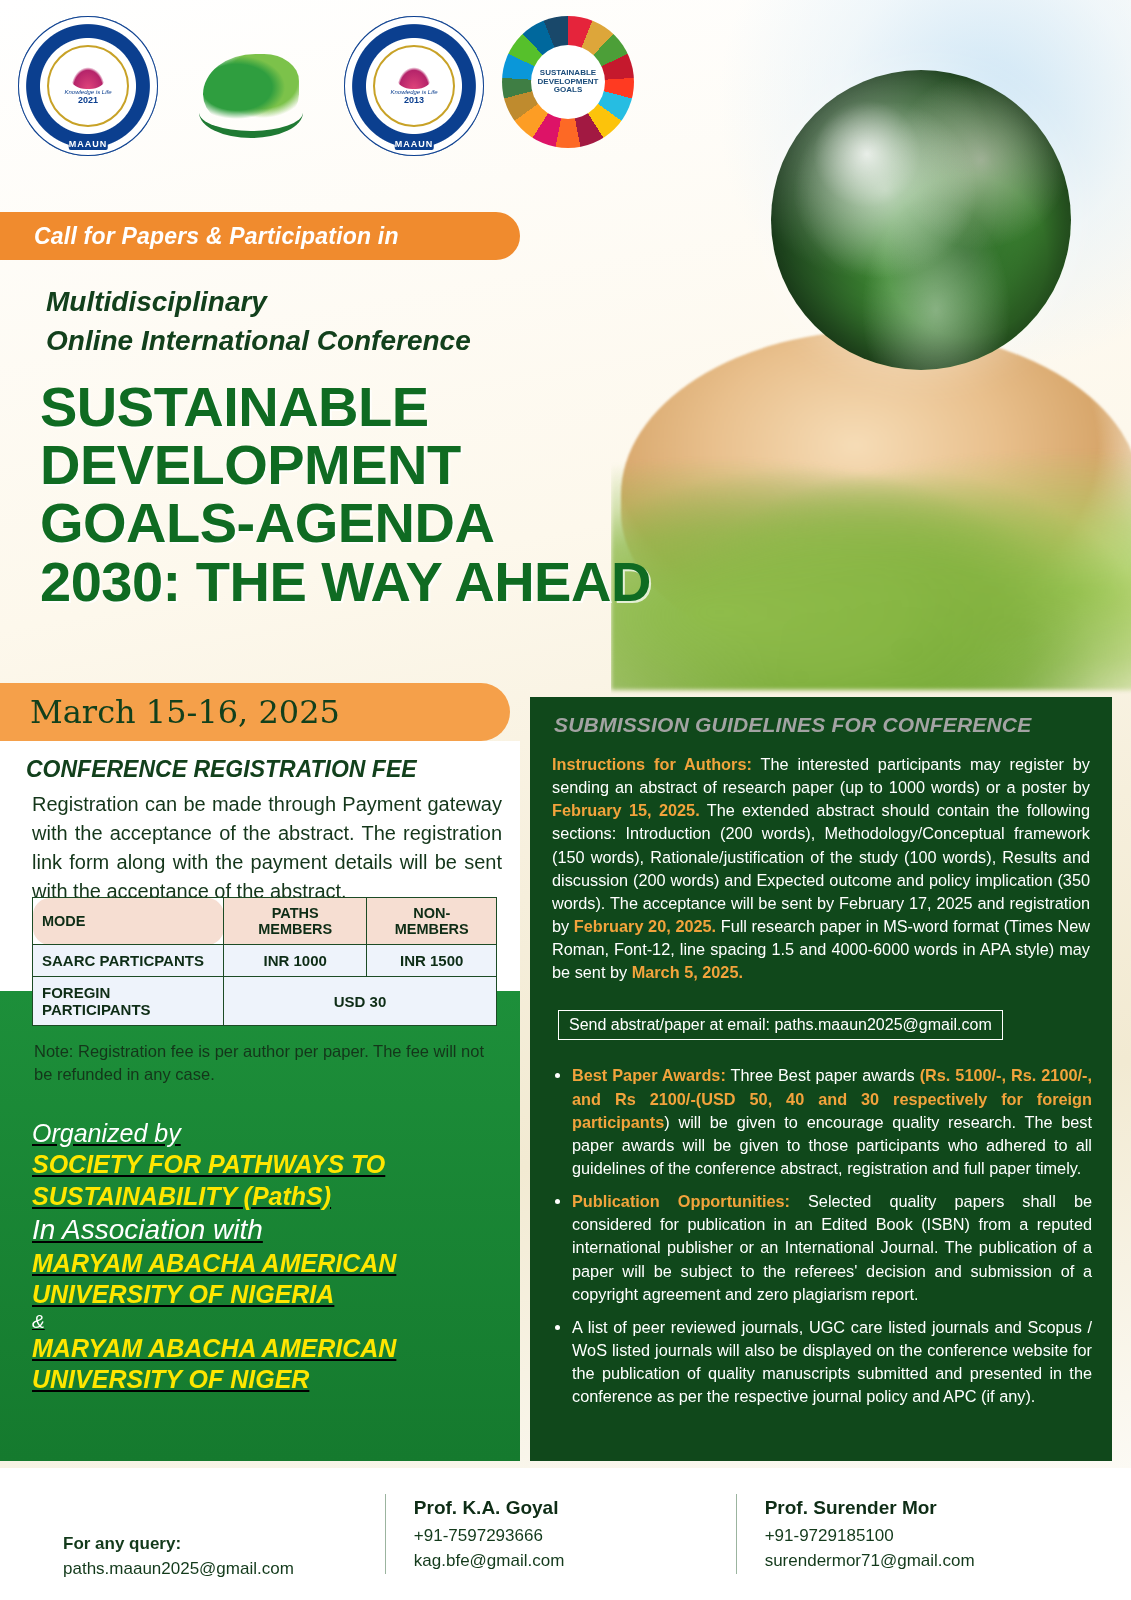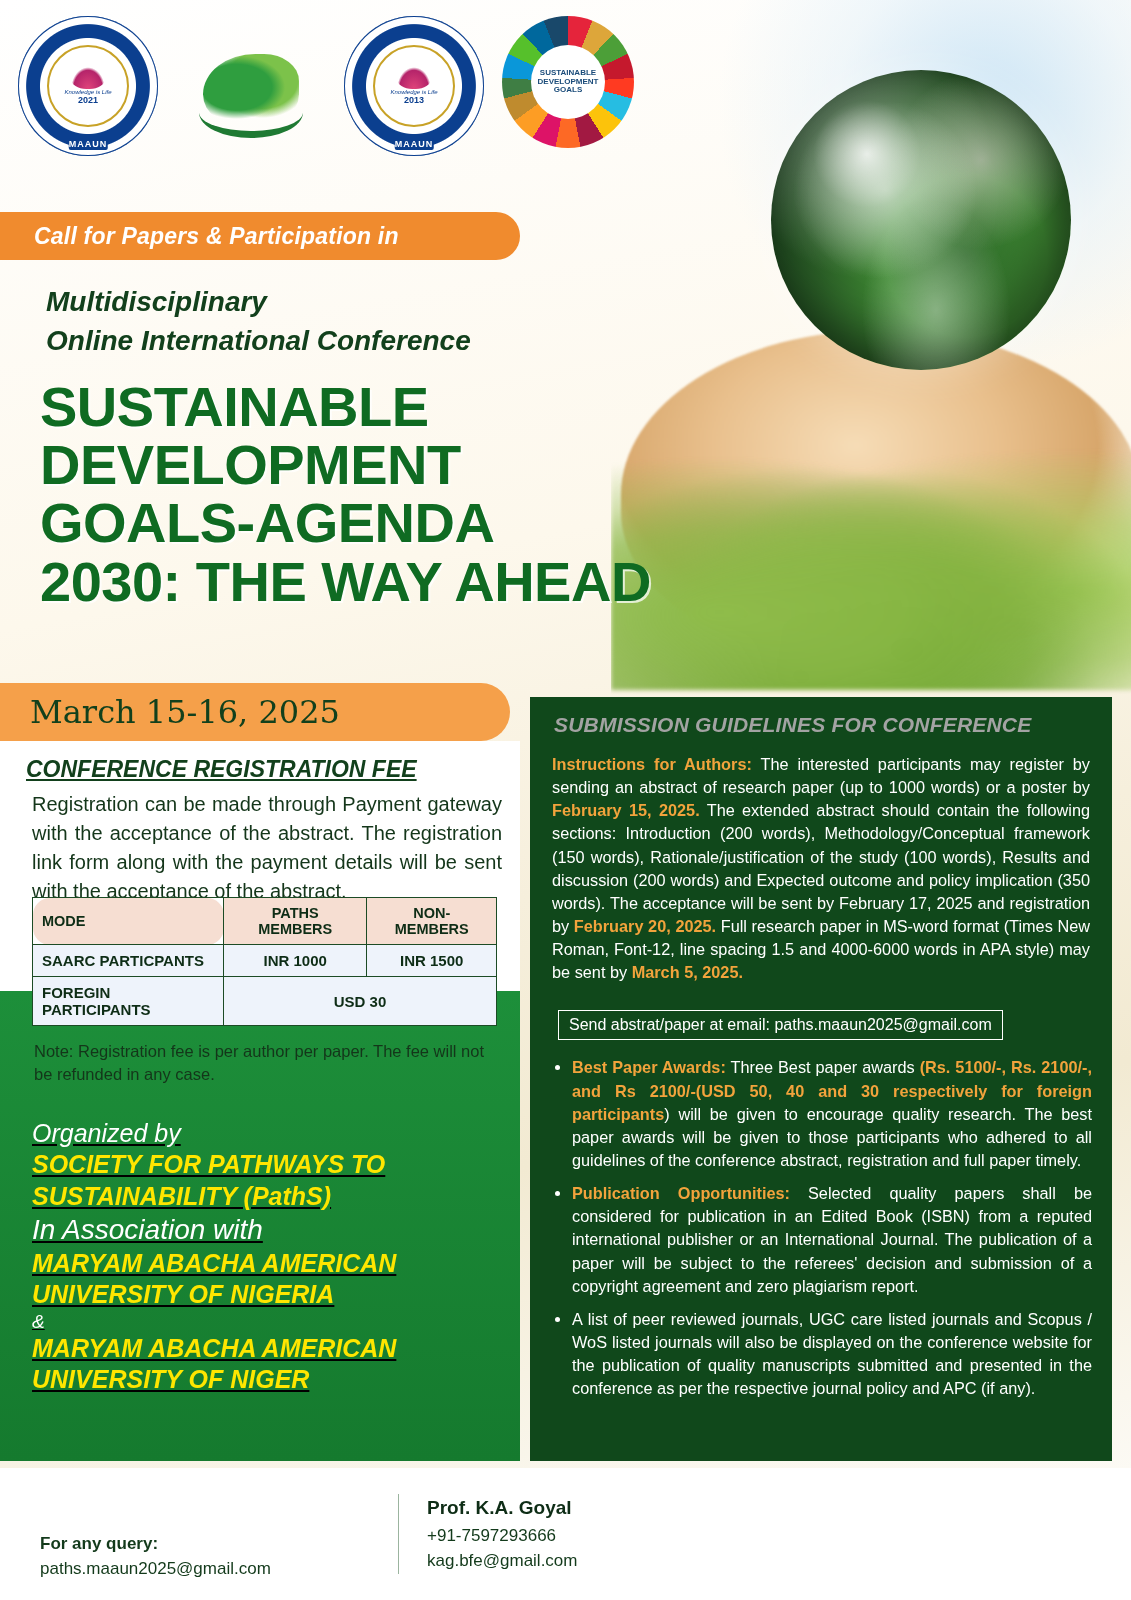--- a/index.html
+++ b/index.html
@@ -290,21 +290,20 @@
   }
   .fee-head {
     position: absolute;
     left: 26px;
     top: 756px;
     font-size: 23px;
     font-weight: bold;
     font-style: italic;
     color: #12401c;
     z-index: 7;
-    text-decoration: underline;
   }
   .fee-text {
     position: absolute;
     left: 32px;
     top: 790px;
     width: 470px;
     font-size: 20px;
     color: #14361a;
     line-height: 1.45;
     text-align: justify;
@@ -407,21 +406,21 @@
   }
   .instr {
     font-size: 16.3px;
     line-height: 1.42;
     text-align: justify;
     color: #ffffff;
     margin: 16px 4px;
   }
   .hl-orange { color: #f2a33c; font-weight: bold; }
   .email-box {
-    margin: 10px 6px 0 10px;
+    margin: 10px 6px 8px 10px;
     display: inline-block;
     border: 1px solid #ffffff;
     padding: 5px 10px;
     font-size: 16px;
     background: #10481b;
   }
   ul.bullets {
     margin: 16px 2px 0 4px;
     padding-left: 20px;
   }
@@ -445,21 +444,21 @@
     display: flex;
     align-items: center;
     z-index: 8;
   }
   .footer-col {
     padding: 0 28px;
     font-size: 17px;
     color: #133a1b;
     line-height: 1.5;
   }
-  .footer-col.c1 { width: 330px; padding-left: 40px; margin-top: 44px; }
+  .footer-col.c1 { width: 330px; padding-left: 63px; margin-top: 44px; }
   .footer-col.c2 { width: 330px; border-left: 1px solid #9bb49f; }
   .footer-col.c3 { width: 380px; border-left: 1px solid #9bb49f; }
   .footer-col .name { font-weight: bold; font-size: 19px; color: #0e2d16; }
   .footer-col .lbl { font-weight: bold; }
 </style>
 </head>
 <body>
 
 <div class="poster">
 
@@ -585,15 +584,20 @@
   <div class="footer">
     <div class="footer-col c1">
       <div class="lbl">For any query:</div>
       <div>paths.maaun2025@gmail.com</div>
     </div>
     <div class="footer-col c2">
       <div class="name">Prof. K.A. Goyal</div>
       <div>+91-7597293666</div>
       <div>kag.bfe@gmail.com</div>
     </div>
+    <div class="footer-col c3">
+      <div class="name">Prof. Surender Mor</div>
+      <div>+91-9729185100</div>
+      <div>surendermor71@gmail.com</div>
+    </div>
   </div>
 
 </div>
 
 </body></html>

